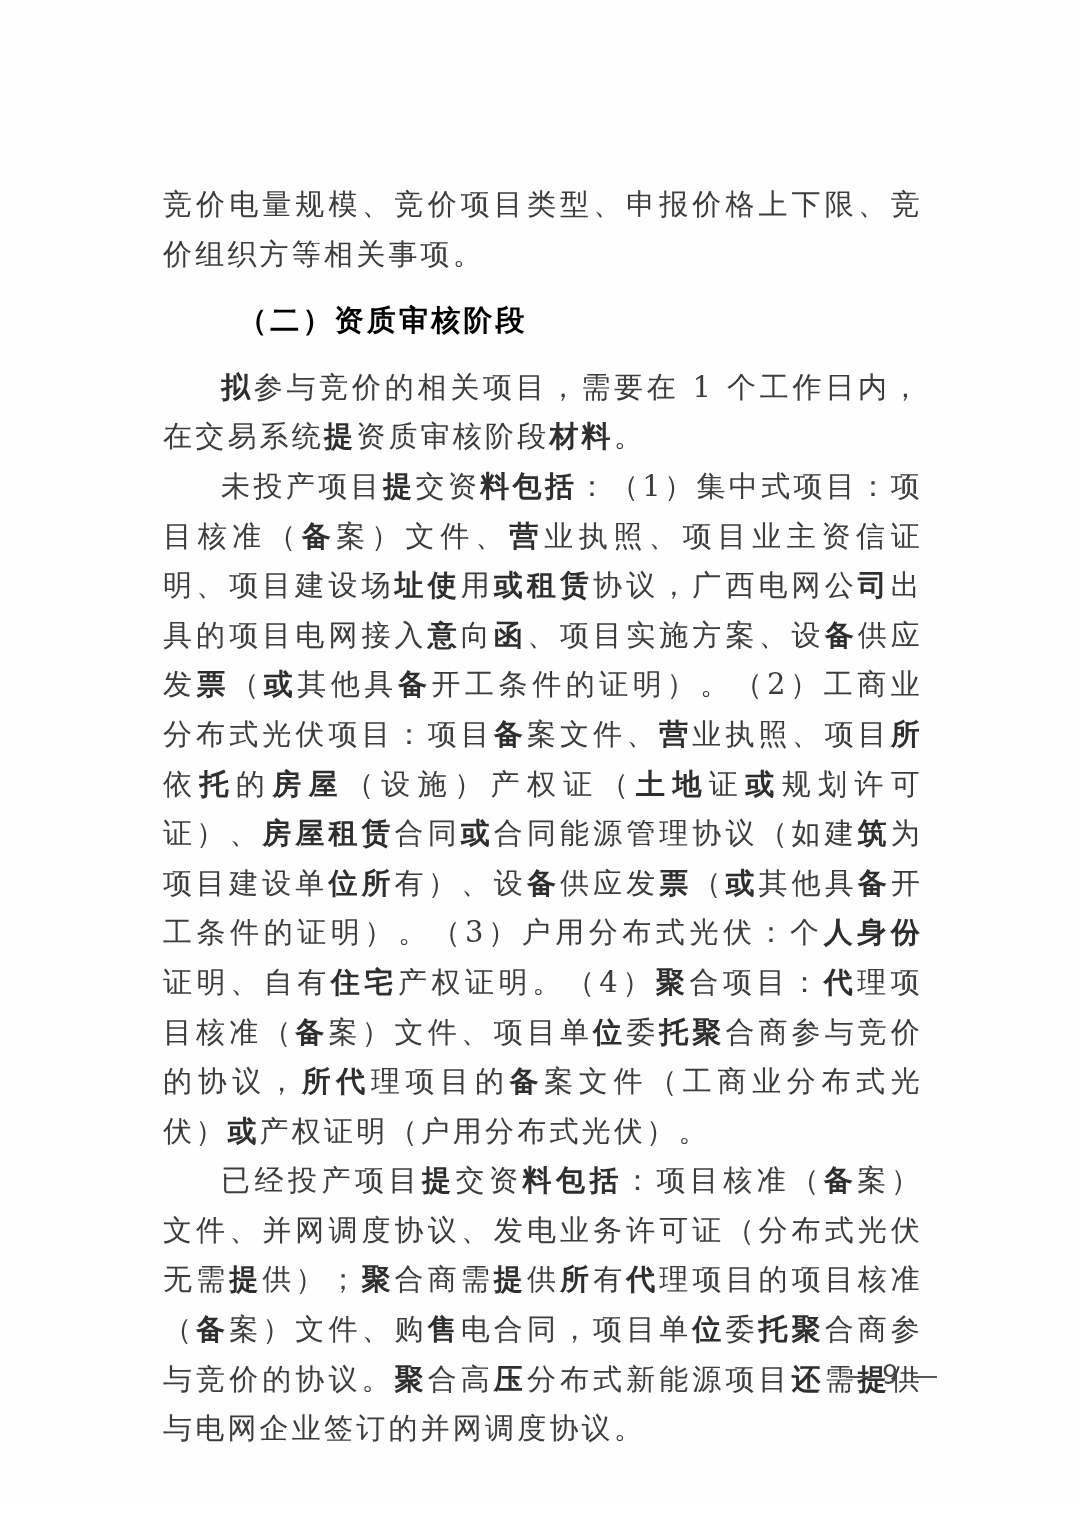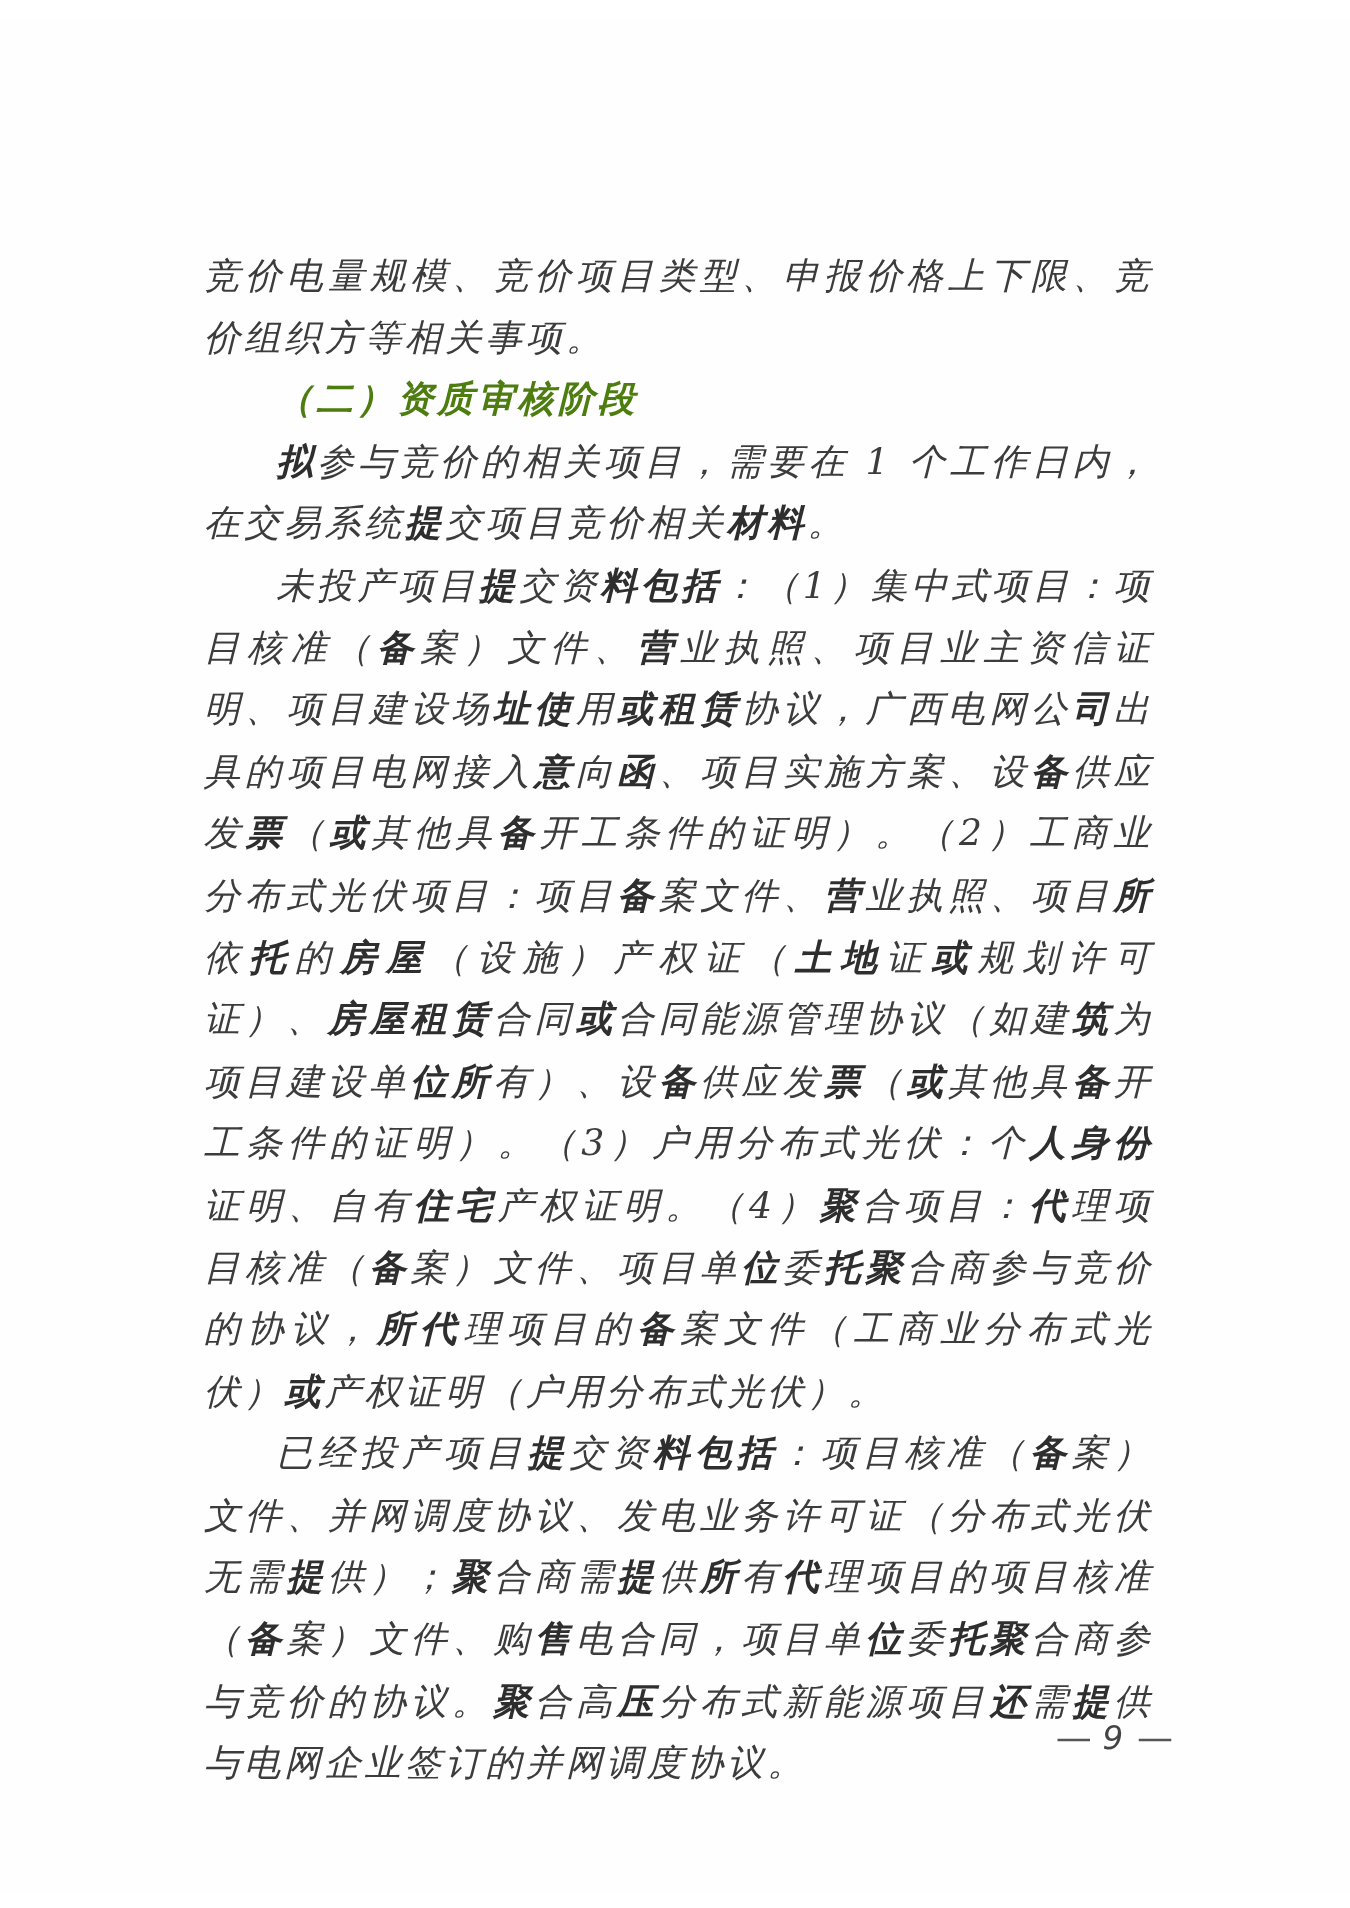--- a/index.html
+++ b/index.html
@@ -10,24 +10,23 @@
   body {
     width: 1080px;
     height: 1526px;
     position: relative;
     overflow: hidden;
     font-family: "DejaVu Serif", "Liberation Serif", serif;
     color: #3a3a3a;
   }
   .page {
     position: absolute;
-    left: 0; top: 16px;
+    left: 0; top: 0;
     width: 1080px; height: 1499px;
     background: #fefefe;
-    font-style: italic;
   }
   .content {
     position: absolute;
     left: 163px;
     top: 180px;
     width: 760px;
   }
   .para {
     margin: 0;
     font-size: 29px;
@@ -38,28 +37,28 @@
     word-break: break-all;
     color: #3c3c3c;
   }
   .para.indent { text-indent: 58px; }
   .para b, .para .b {
     font-family: "DejaVu Sans", "Liberation Sans", sans-serif;
     font-weight: bold;
     color: #2e2e2e;
   }
   .heading {
-    margin: 0;
+    margin: 17px;
     font-size: 29px;
     line-height: 49.6px;
     letter-spacing: 3.2px;
     padding-left: 58px;
     font-family: "DejaVu Sans", "Liberation Sans", sans-serif;
     font-weight: bold;
-    color: #4d7c0f;
+    color: #000000;
   }
   .heading.sub .num {
     font-family: "DejaVu Serif", "Liberation Serif", serif;
     font-weight: normal;
   }
   .heading.sub .plain {
     font-family: "DejaVu Serif", "Liberation Serif", serif;
     font-weight: normal;
   }
   .page-number {
@@ -81,21 +80,21 @@
     margin: 0 10px;
   }
 </style>
 </head>
 <body>
 
 <div class="page">
   <div class="content">
     <p class="para" id="p0"><span class="plain">竞价电量规模、竞价项目类型、申报价格上下限、竞价组织方等相关事项。</span></p>
     <p class="heading">（二）资质审核阶段</p>
-    <p class="para indent" id="p1"><span class="b">拟</span><span class="plain">参与竞价的相关项目，需要在 1 个工作日内，在交易系统</span><span class="b">提</span><span class="plain">交项目竞价相关</span><span class="b">材料</span><span class="plain">。</span></p>
+    <p class="para indent" id="p1"><span class="b">拟</span><span class="plain">参与竞价的相关项目，需要在 1 个工作日内，在交易系统</span><span class="b">提</span><span class="plain">资质审核阶段</span><span class="b">材料</span><span class="plain">。</span></p>
     <p class="para indent" id="p2"><span class="plain">未投产项目</span><span class="b">提</span><span class="plain">交资</span><span class="b">料包括</span><span class="plain">：（1）集中式项目：项目核准（</span><span class="b">备</span><span class="plain">案）文件、</span><span class="b">营</span><span class="plain">业执照、项目业主资信证明、项目建设场</span><span class="b">址使</span><span class="plain">用</span><span class="b">或租赁</span><span class="plain">协议，广西电网公</span><span class="b">司</span><span class="plain">出具的项目电网接入</span><span class="b">意</span><span class="plain">向</span><span class="b">函</span><span class="plain">、项目实施方案、设</span><span class="b">备</span><span class="plain">供应发</span><span class="b">票</span><span class="plain">（</span><span class="b">或</span><span class="plain">其他具</span><span class="b">备</span><span class="plain">开工条件的证明）。（2）工商业分布式光伏项目：项目</span><span class="b">备</span><span class="plain">案文件、</span><span class="b">营</span><span class="plain">业执照、项目</span><span class="b">所</span><span class="plain">依</span><span class="b">托</span><span class="plain">的</span><span class="b">房屋</span><span class="plain">（设施）产权证（</span><span class="b">土地</span><span class="plain">证</span><span class="b">或</span><span class="plain">规划许可证）、</span><span class="b">房屋租赁</span><span class="plain">合同</span><span class="b">或</span><span class="plain">合同能源管理协议（如建</span><span class="b">筑</span><span class="plain">为项目建设单</span><span class="b">位所</span><span class="plain">有）、设</span><span class="b">备</span><span class="plain">供应发</span><span class="b">票</span><span class="plain">（</span><span class="b">或</span><span class="plain">其他具</span><span class="b">备</span><span class="plain">开工条件的证明）。（3）户用分布式光伏：个</span><span class="b">人身份</span><span class="plain">证明、自有</span><span class="b">住宅</span><span class="plain">产权证明。（4）</span><span class="b">聚</span><span class="plain">合项目：</span><span class="b">代</span><span class="plain">理项目核准（</span><span class="b">备</span><span class="plain">案）文件、项目单</span><span class="b">位</span><span class="plain">委</span><span class="b">托聚</span><span class="plain">合商参与竞价的协议，</span><span class="b">所代</span><span class="plain">理项目的</span><span class="b">备</span><span class="plain">案文件（工商业分布式光伏）</span><span class="b">或</span><span class="plain">产权证明（户用分布式光伏）。</span></p>
     <p class="para indent" id="p3"><span class="plain">已经投产项目</span><span class="b">提</span><span class="plain">交资</span><span class="b">料包括</span><span class="plain">：项目核准（</span><span class="b">备</span><span class="plain">案）文件、并网调度协议、发电业务许可证（分布式光伏无需</span><span class="b">提</span><span class="plain">供）；</span><span class="b">聚</span><span class="plain">合商需</span><span class="b">提</span><span class="plain">供</span><span class="b">所</span><span class="plain">有</span><span class="b">代</span><span class="plain">理项目的项目核准（</span><span class="b">备</span><span class="plain">案）文件、购</span><span class="b">售</span><span class="plain">电合同，项目单</span><span class="b">位</span><span class="plain">委</span><span class="b">托聚</span><span class="plain">合商参与竞价的协议。</span><span class="b">聚</span><span class="plain">合高</span><span class="b">压</span><span class="plain">分布式新能源项目</span><span class="b">还</span><span class="plain">需</span><span class="b">提</span><span class="plain">供与电网企业签订的并网调度协议。</span></p>
   </div>
 
   <div class="page-number">
     <span class="dash"></span><span>9</span><span class="dash"></span>
   </div>
 </div>
 
 </body></html>

